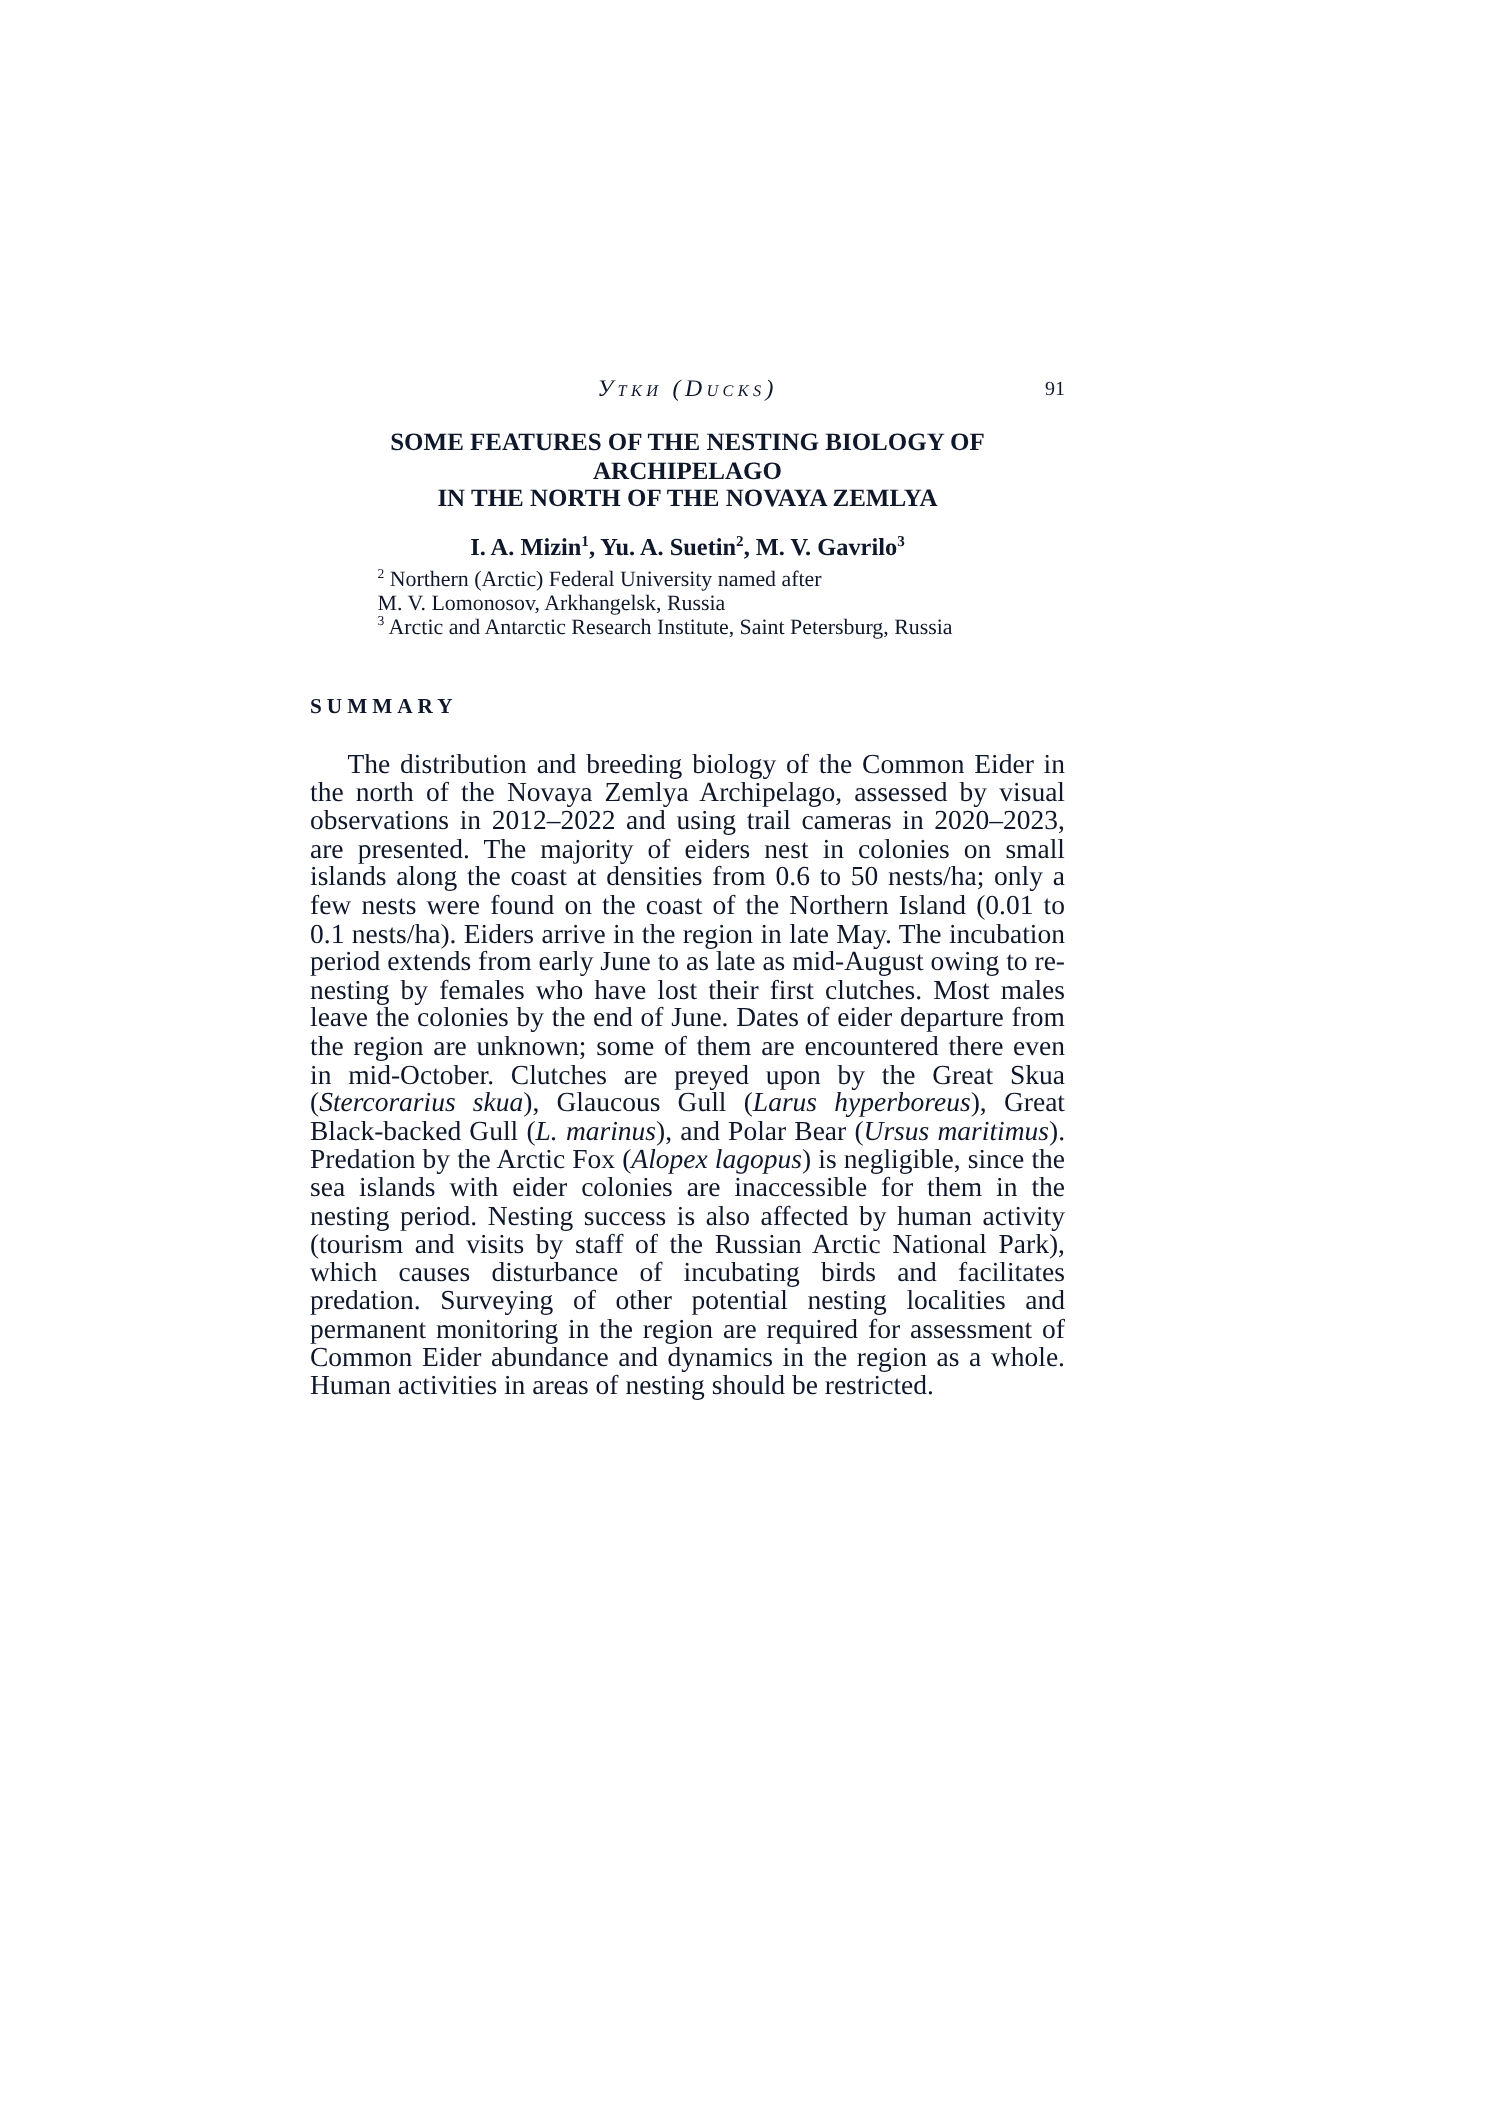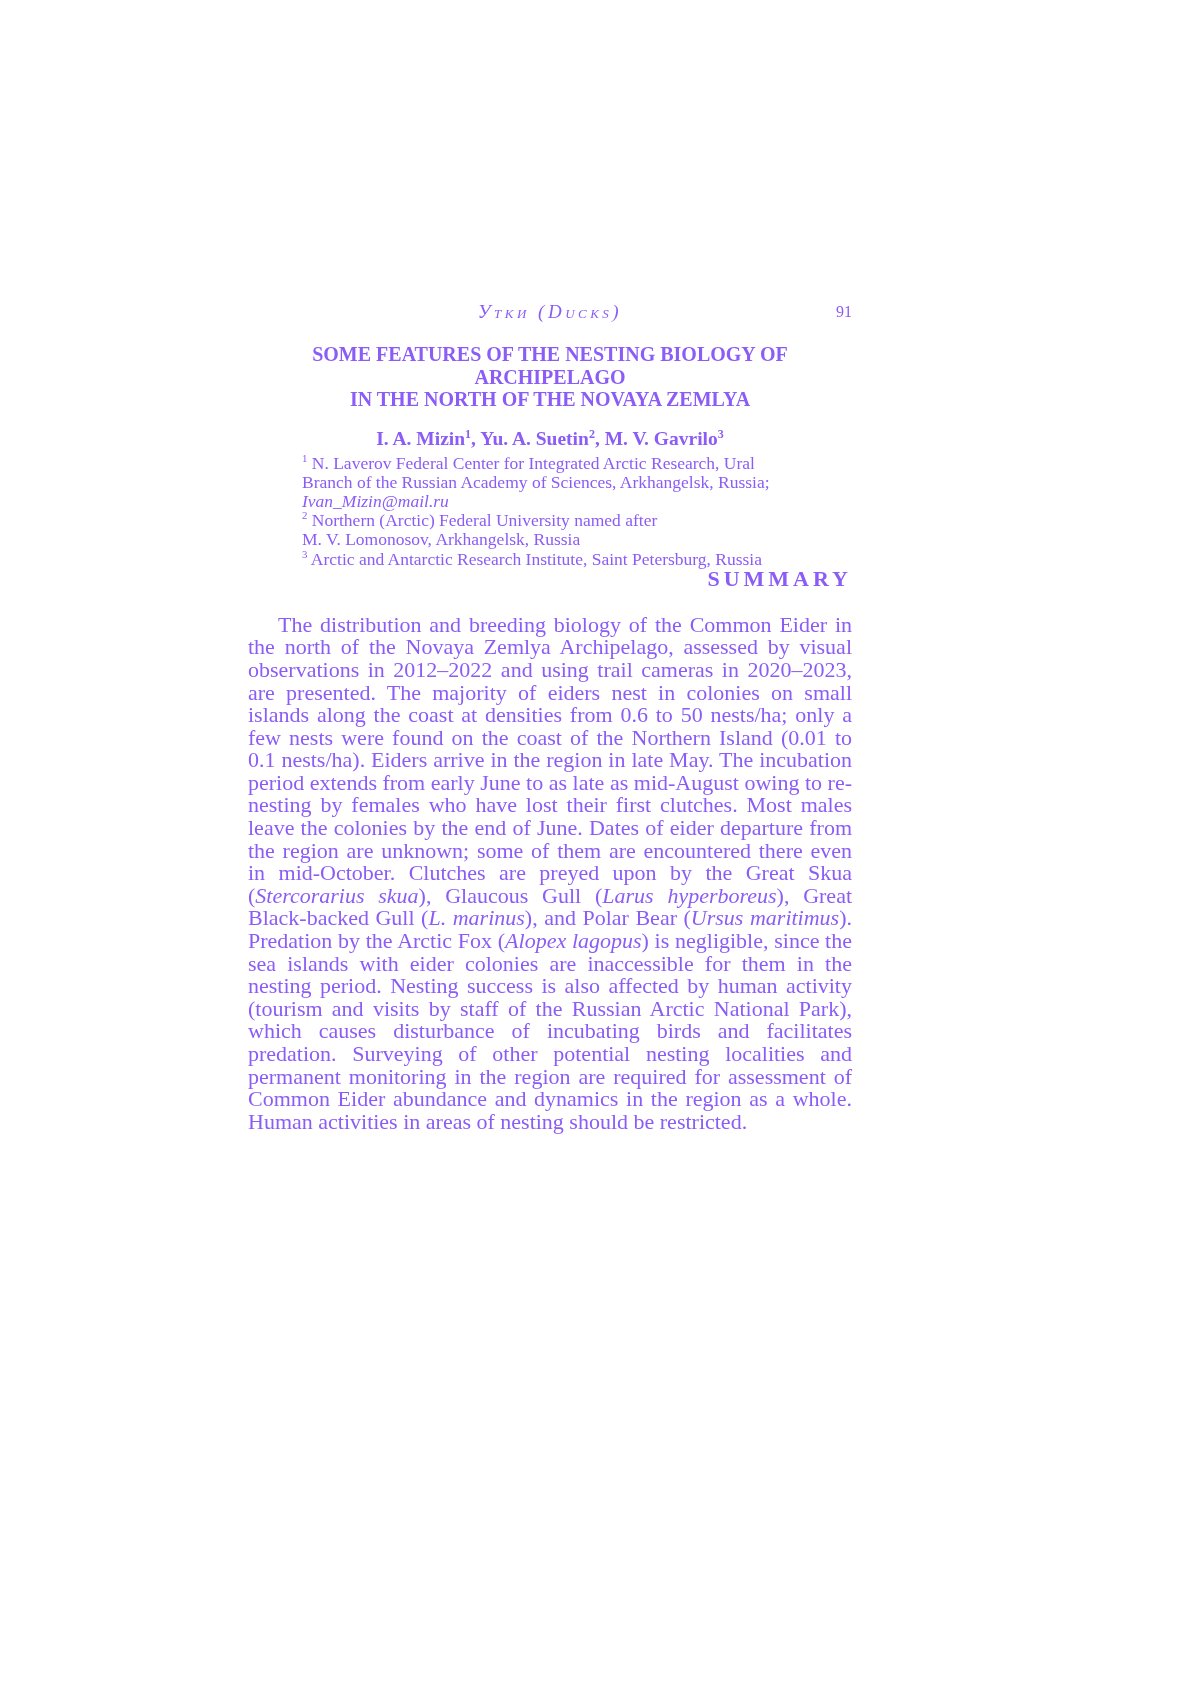--- a/index.html
+++ b/index.html
@@ -5,21 +5,21 @@
   html, body {
     margin: 0;
     padding: 0;
     background: #ffffff;
   }
   .page {
     position: relative;
     width: 1200px;
     height: 1584px;
     background: #ffffff;
-    color: #8b5cf6;
+    color: #0f172a;
     font-family: "Liberation Serif", serif;
     overflow: hidden;
   }
   .column {
     position: absolute;
     left: 248px;
     top: 301px;
     width: 604px;
   }
   .running-head {
@@ -62,24 +62,25 @@
   .affiliations {
     margin-top: 4px;
     padding-left: 54px;
     font-size: 17.5px;
     line-height: 19.2px;
   }
   .affiliation {
     white-space: pre-line;
   }
   .summary-heading {
-    text-align: right;
+    margin-top: 44px;
+    text-align: left;
     font-weight: bold;
     letter-spacing: 4px;
-    font-size: 22px;
+    font-size: 17px;
     line-height: 20px;
   }
   .summary-paragraph {
     margin-top: 25px;
     text-align: justify;
     font-size: 22px;
     line-height: 22.6px;
     text-indent: 30px;
     hyphens: none;
   }
@@ -100,23 +101,20 @@
 
     <div class="article-title">
       <div><span>SOME FEATURES OF THE NESTING BIOLOGY OF</span></div>
       <div><span>ARCHIPELAGO</span></div>
       <div><span>IN THE NORTH OF THE NOVAYA ZEMLYA</span></div>
     </div>
 
     <div class="authors"><span>I. A. Mizin</span><sup>1</sup><span>, Yu. A. Suetin</span><sup>2</sup><span>, M. V. Gavrilo</span><sup>3</sup></div>
 
     <div class="affiliations">
-      <div class="affiliation"><sup>1</sup><span> N. Laverov Federal Center for Integrated Arctic Research, Ural
-Branch of the Russian Academy of Sciences, Arkhangelsk, Russia;
-</span><span class="it">Ivan_Mizin@mail.ru</span></div>
       <div class="affiliation"><sup>2</sup><span> Northern (Arctic) Federal University named after
 M. V. Lomonosov, Arkhangelsk, Russia</span></div>
       <div class="affiliation"><sup>3</sup><span> Arctic and Antarctic Research Institute, Saint Petersburg, Russia</span></div>
     </div>
 
     <div class="summary-heading">SUMMARY</div>
 
     <p class="summary-paragraph"><span>The distribution and breeding biology of the Common Eider in the north of the Novaya Zemlya Archipelago, assessed by visual observations in 2012–2022 and using trail cameras in 2020–2023, are presented. The majority of eiders nest in colonies on small islands along the coast at densities from 0.6 to 50 nests/ha; only a few nests were found on the coast of the Northern Island (0.01 to 0.1 nests/ha). Eiders arrive in the region in late May. The incubation period extends from early June to as late as mid-August owing to re-nesting by females who have lost their first clutches. Most males leave the colonies by the end of June. Dates of eider departure from the region are unknown; some of them are encountered there even in mid-October. Clutches are preyed upon by the Great Skua (</span><span class="it">Stercorarius skua</span><span>), Glaucous Gull (</span><span class="it">Larus hyperboreus</span><span>), Great Black-backed Gull (</span><span class="it">L. marinus</span><span>), and Polar Bear (</span><span class="it">Ursus maritimus</span><span>). Predation by the Arctic Fox (</span><span class="it">Alopex lagopus</span><span>) is negligible, since the sea islands with eider colonies are inaccessible for them in the nesting period. Nesting success is also affected by human activity (tourism and visits by staff of the Russian Arctic National Park), which causes disturbance of incubating birds and facilitates predation. Surveying of other potential nesting localities and permanent monitoring in the region are required for assessment of Common Eider abundance and dynamics in the region as a whole. Human activities in areas of nesting should be restricted.</span></p>
 
   </div>

